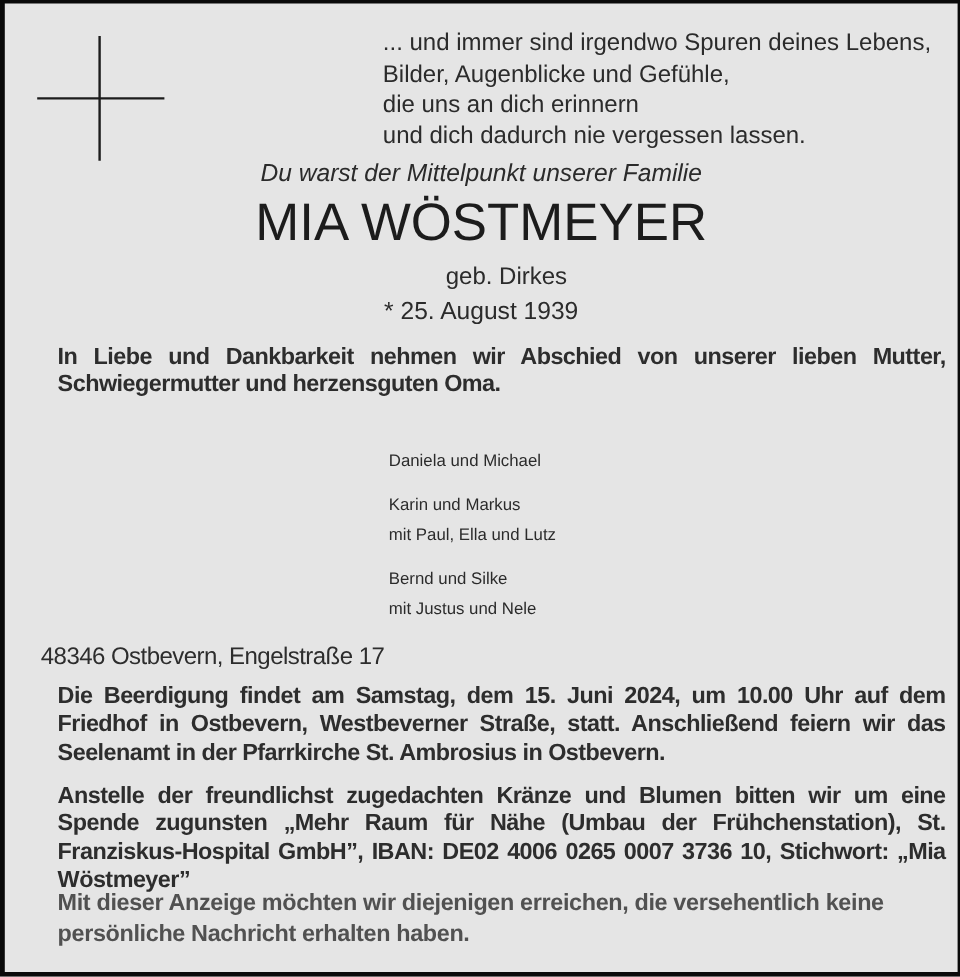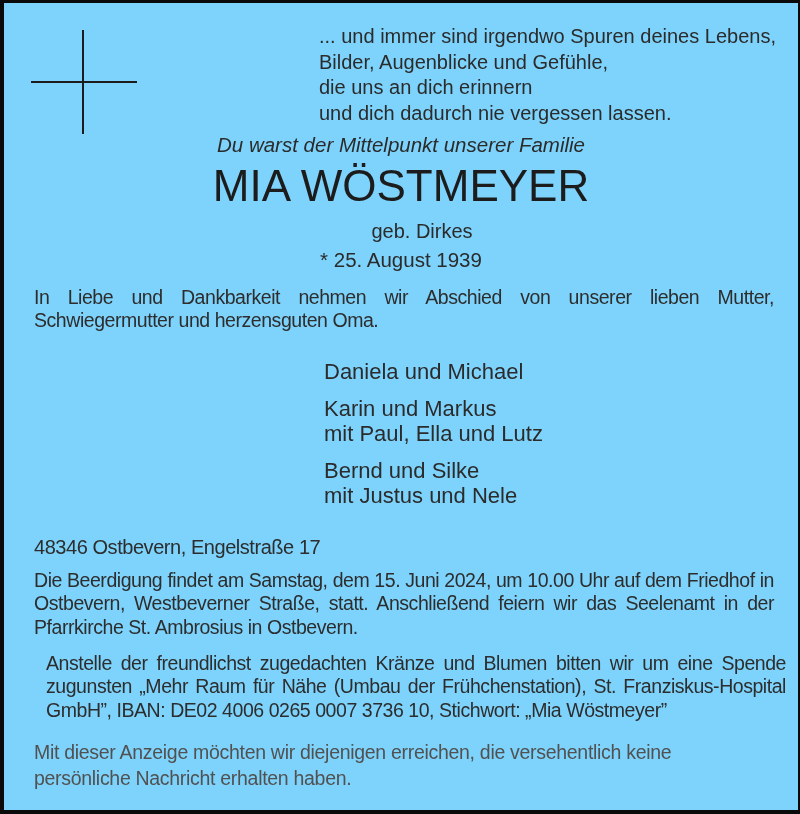--- a/index.html
+++ b/index.html
@@ -5,21 +5,21 @@
   html, body {
     margin: 0;
     padding: 0;
     background: #ffffff;
   }
   .page {
     position: relative;
     width: 800px;
     height: 814px;
     box-sizing: border-box;
-    background: #7dd3fc;
+    background: #e5e5e5;
     border-style: solid;
     border-color: #0a0a0a;
     border-width: 3px 2px 4px 4px;
     overflow: hidden;
     font-family: "Liberation Sans", sans-serif;
     color: #222222;
   }
   
   .cross {
     position: absolute;
@@ -73,45 +73,46 @@
     top: 245px;
     width: 100%;
     display: flex;
     justify-content: center;
     font-size: 20.5px;
     color: #2b2b2b;
   }
   
   .body-par {
     position: absolute;
-    left: 30px;
+    left: 44px;
     width: 740px;
     margin: 0;
     font-size: 19.5px;
     line-height: 23.3px;
     letter-spacing: -0.45px;
     text-align: justify;
     color: #2d2d2d;
+    font-weight: bold;
   }
   .intro { top: 283px; }
   .funeral { top: 566px; }
-  .donation { top: 649px; margin-left: 12px; }
+  .donation { top: 649px; }
   .closing {
     top: 736px;
     width: 706px;
     text-align: left;
     line-height: 26px;
     color: #515151;
     letter-spacing: -0.3px;
   }
   .mourners {
     position: absolute;
     left: 320px;
-    top: 356px;
-    font-size: 22px;
+    top: 368px;
+    font-size: 14px;
     line-height: 25.5px;
     color: #2b2b2b;
   }
   .mourner-group { margin-bottom: 11px; }
   .address {
     position: absolute;
     left: 30px;
     top: 533px;
     font-size: 20px;
     letter-spacing: -0.45px;

